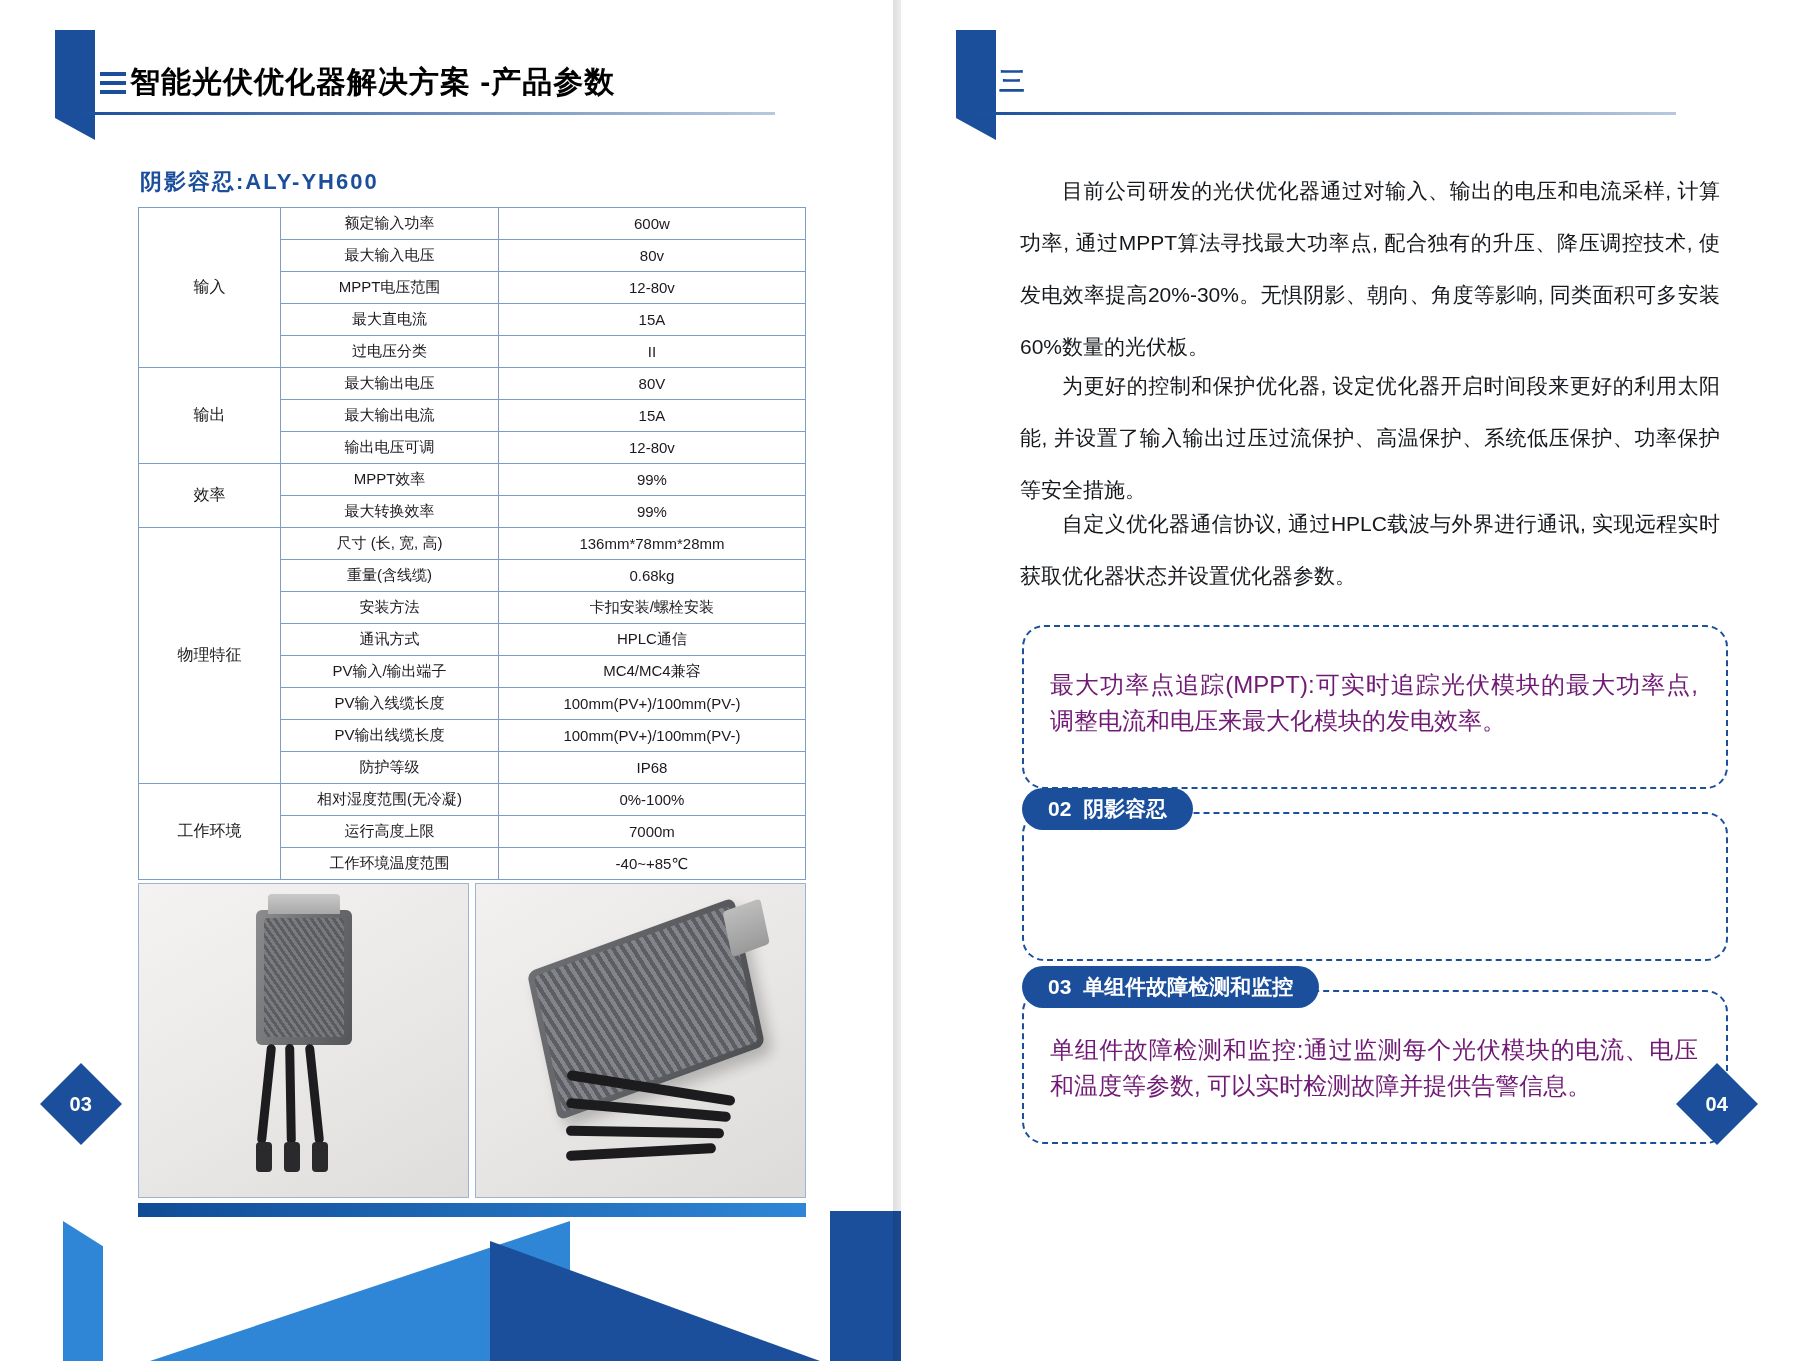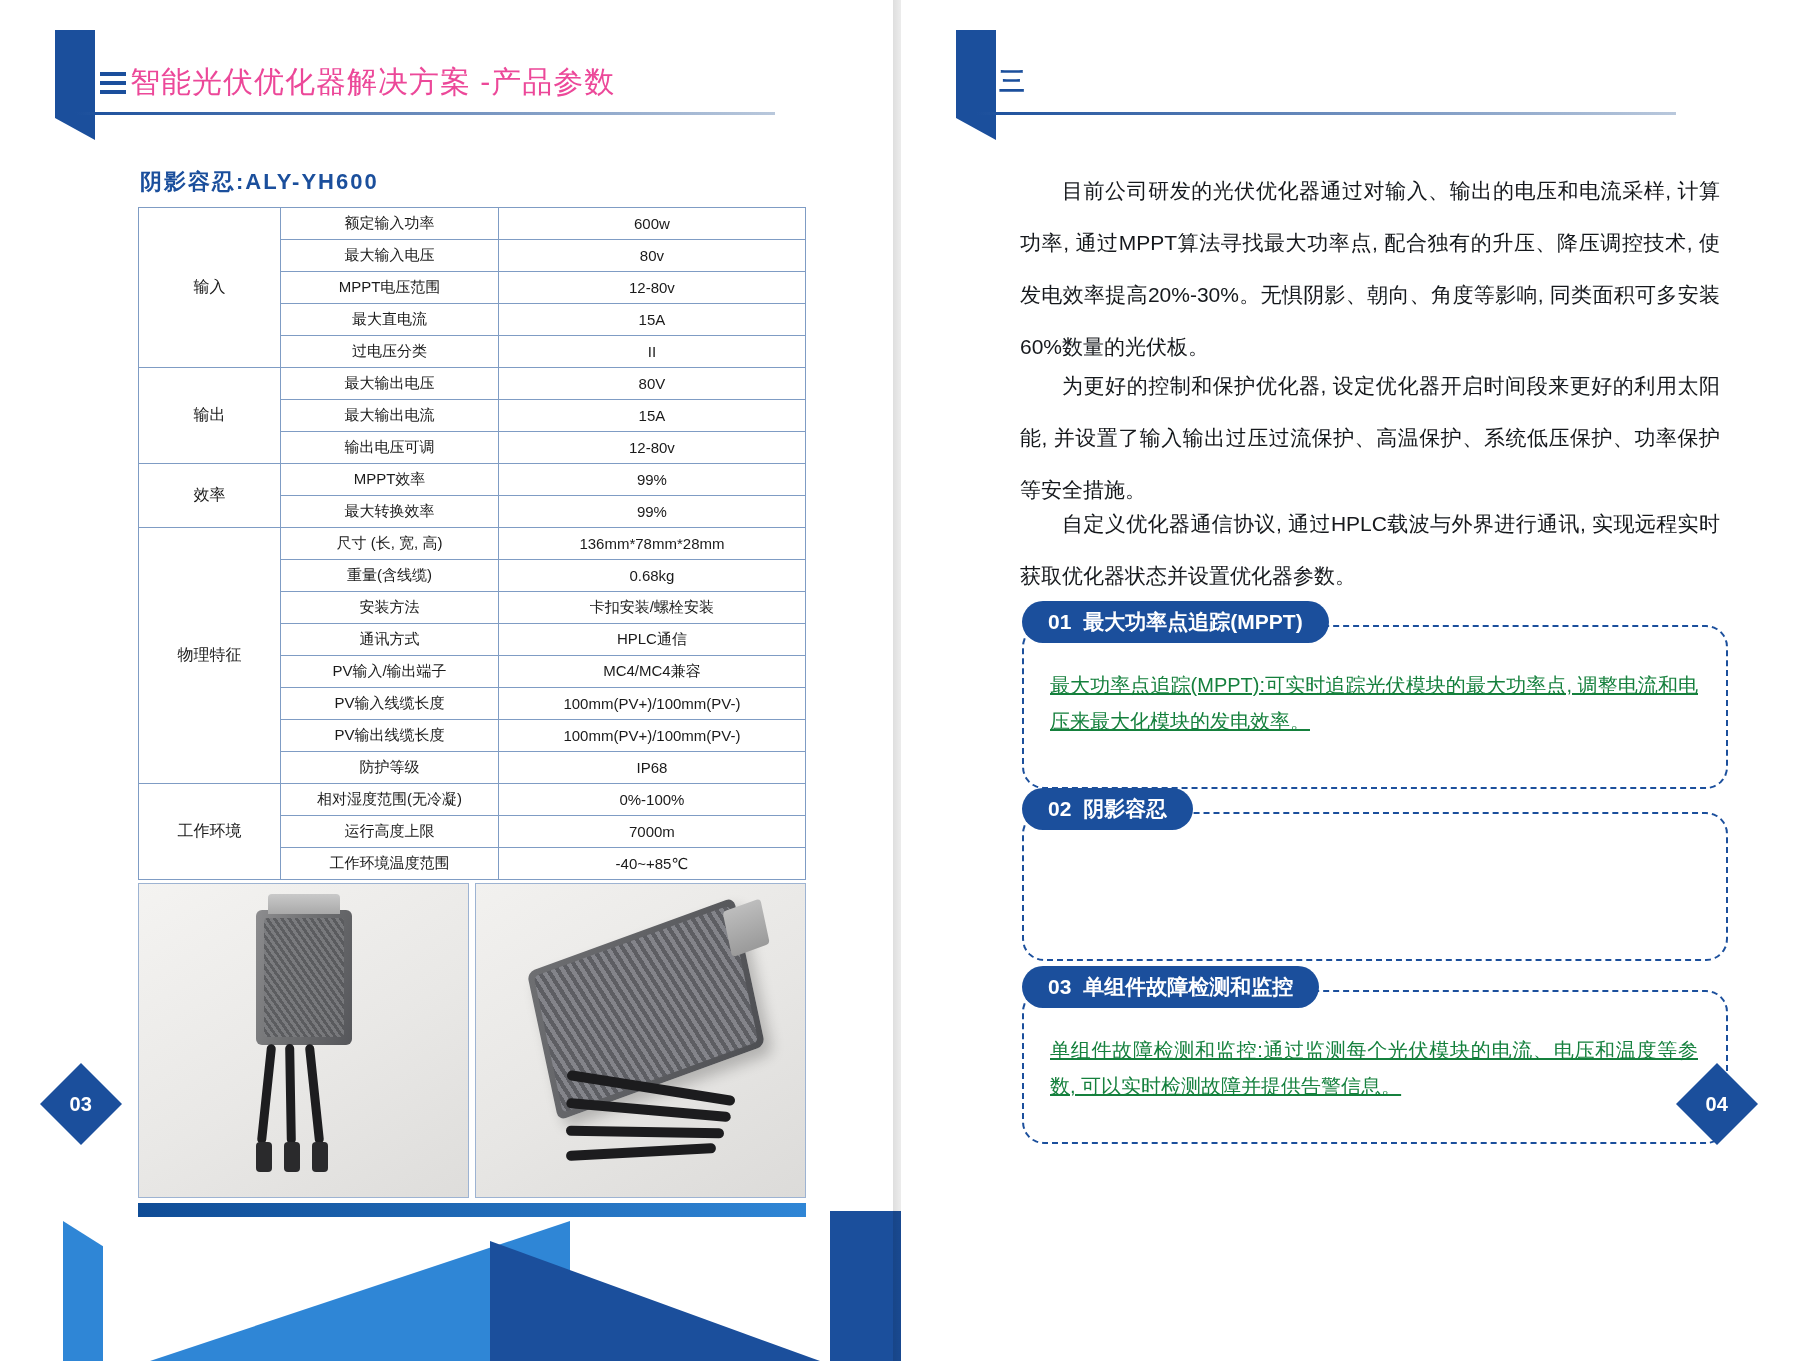--- a/index.html
+++ b/index.html
@@ -20,21 +20,21 @@
     position:absolute;left:75px;top:112px;width:700px;height:3px;
     background:linear-gradient(to right,#1b4f9c,#b9c8dc);
   }
   .hdr-tab{
     position:absolute;left:55px;top:30px;width:40px;height:110px;
     background:#1b4f9c;
     clip-path:polygon(0 0,100% 0,100% 100%,0 80%);
   }
   .hdr-title{
     position:absolute;left:130px;top:62px;
-    font-size:30px;font-weight:normal;color:#ec4899;letter-spacing:1px;
+    font-size:30px;font-weight:bold;color:#000000;letter-spacing:1px;
     white-space:nowrap;
   }
   .hdr-icon{
     position:absolute;left:100px;top:72px;width:26px;height:22px;
     display:flex;flex-direction:column;justify-content:space-between;
   }
   .hdr-icon i{display:block;height:4px;background:#1b4f9c;}
   .hdr-num{
     position:absolute;left:98px;top:64px;font-size:26px;color:#1b4f9c;font-weight:bold;
   }
@@ -152,21 +152,21 @@
   #feat3{top:990px;height:150px;}
   .feature .tag{
     position:absolute;left:-2px;top:-26px;height:42px;
     background:#1b4f9c;color:#fff;border-radius:21px;
     display:flex;align-items:center;gap:12px;
     padding:0 26px;font-size:21px;font-weight:bold;white-space:nowrap;
   }
   .feature .tag .num{font-size:21px;}
   .feature .body{
     padding:40px 28px 0 26px;
-    font-size:20px;line-height:36px;color:#15803d;text-align:justify;text-decoration:underline;
+    font-size:24px;line-height:36px;color:#701a75;text-align:justify;
   }
 
   
   .spine{
     position:absolute;left:893px;top:0;width:16px;height:1361px;
     background:linear-gradient(to right,rgba(0,0,0,.13),rgba(0,0,0,0.02));
   }
   .bottom-deco{
     position:absolute;bottom:0;left:0;width:100%;height:170px;pointer-events:none;
   }
@@ -368,24 +368,20 @@
     <div class="hdr-num">三</div>
     <div class="hdr-bar"></div>
   </div>
 </div>
 
 <div class="para" id="para1">目前公司研发的光伏优化器通过对输入、输出的电压和电流采样, 计算功率, 通过MPPT算法寻找最大功率点, 配合独有的升压、降压调控技术, 使发电效率提高20%-30%。无惧阴影、朝向、角度等影响, 同类面积可多安装60%数量的光伏板。</div>
 <div class="para" id="para2">为更好的控制和保护优化器, 设定优化器开启时间段来更好的利用太阳能, 并设置了输入输出过压过流保护、高温保护、系统低压保护、功率保护等安全措施。</div>
 <div class="para" id="para3">自定义优化器通信协议, 通过HPLC载波与外界进行通讯, 实现远程实时获取优化器状态并设置优化器参数。</div>
 
 <div class="feature" id="feat1">
-  <div class="tag">
-    <span class="num">01</span>
-    <span>最大功率点追踪(MPPT)</span>
-  </div>
   <div class="body">最大功率点追踪(MPPT):可实时追踪光伏模块的最大功率点, 调整电流和电压来最大化模块的发电效率。</div>
 </div>
 
 <div class="feature" id="feat2">
   <div class="tag">
     <span class="num">02</span>
     <span>阴影容忍</span>
   </div>
 </div>
 

